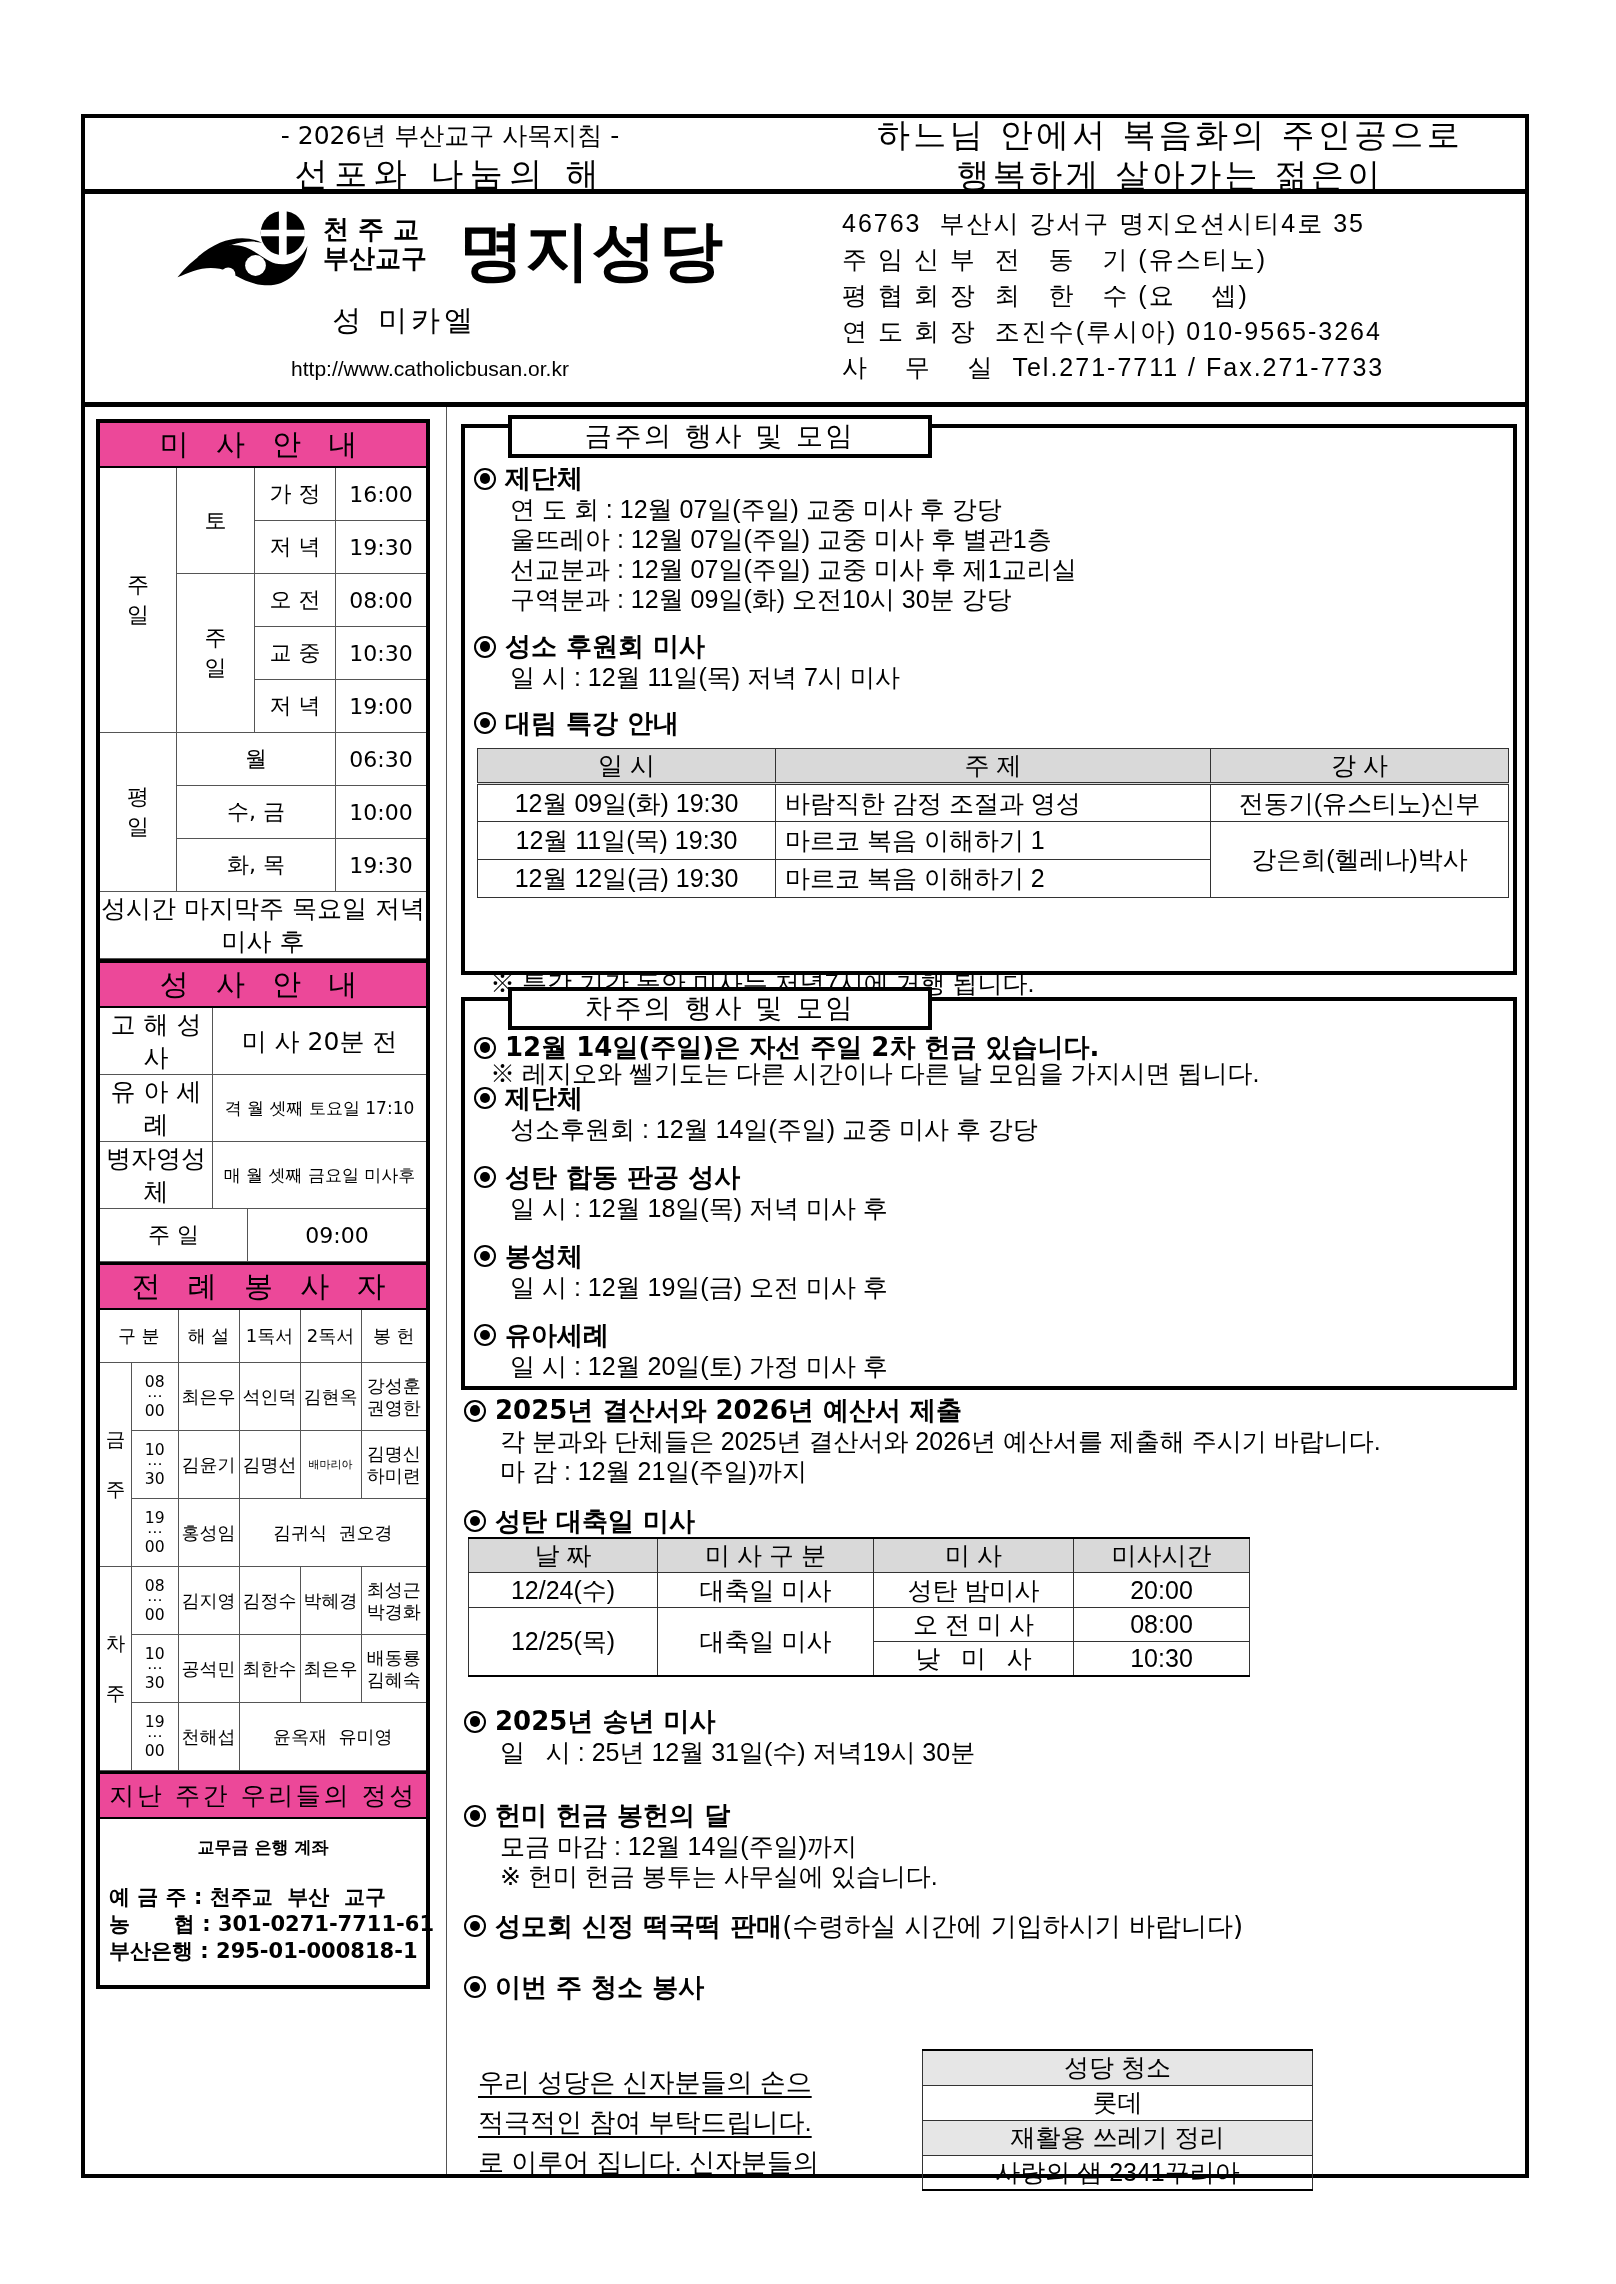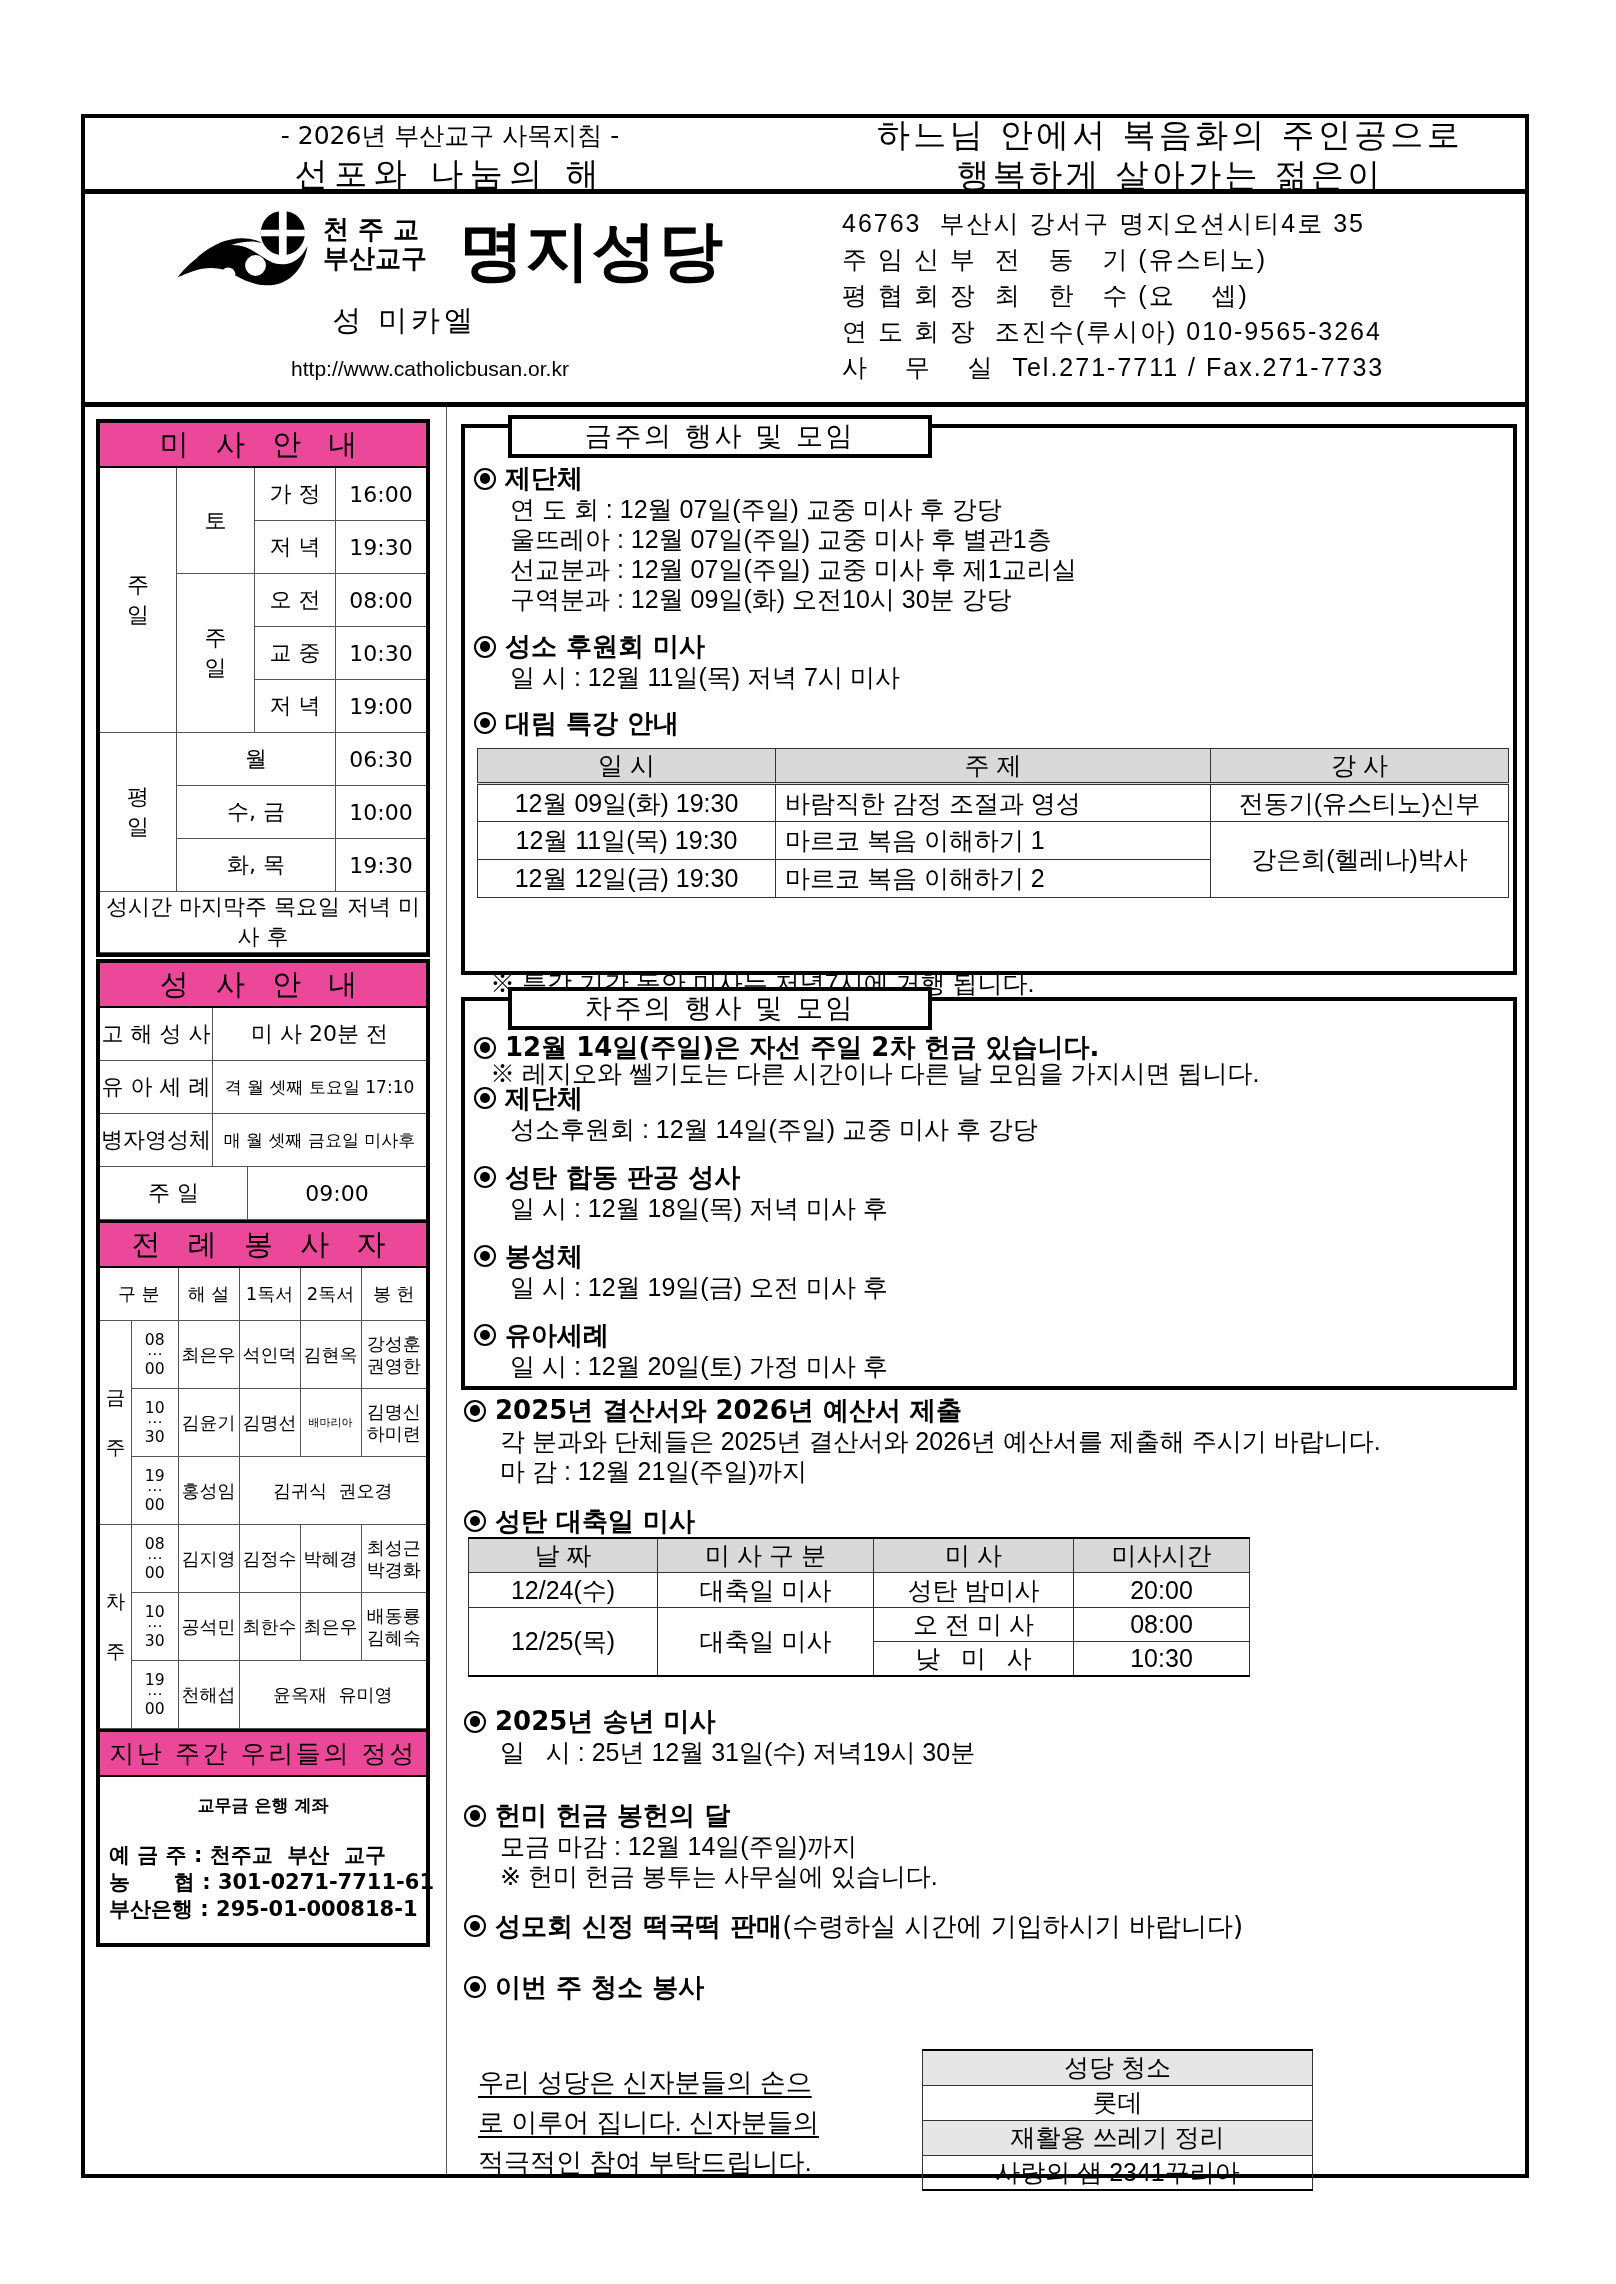--- a/index.html
+++ b/index.html
@@ -16,21 +16,21 @@
   .info-row{font-size:25px;letter-spacing:2px;height:36px;line-height:36px;white-space:pre;font-family:"Liberation Sans","DejaVu Sans",sans-serif;}
   
   .lbox{position:absolute;left:96px;width:334px;border:4.6px solid #000;box-sizing:border-box;}
   table{border-collapse:collapse;}
   .ltable{width:100%;font-size:22px;}
   .ltable td{border:1.3px solid #555;text-align:center;height:52px;padding:0;}
   .secHead{background:#ec4899;text-align:center;font-size:29px;letter-spacing:9px;height:43px;line-height:43px;border-bottom:2px solid #000;}
   .ltable tr:first-child td{border-top:none;}
   .ltable td:first-child{border-left:none;}
   .ltable td:last-child{border-right:none;}
-  .small{font-size:22px;}
+  .small{font-size:25px;}
   .xsmall{font-size:17px;}
   
   .rbox{position:absolute;border:4.6px solid #000;box-sizing:border-box;}
   .tag{position:absolute;background:#fff;border:2.6px double #000;outline:2px solid #000;box-sizing:border-box;text-align:center;font-size:27px;letter-spacing:2.6px;}
   .item-title{font-size:26px;font-weight:bold;line-height:31px;white-space:pre;}
   .item-title .bullet{display:inline-block;width:22px;height:22px;border:2px solid #000;border-radius:50%;position:relative;vertical-align:-2.6px;margin-right:9px;box-sizing:border-box;}
   .item-title .bullet:after{content:"";position:absolute;left:3.9px;top:3.9px;width:10.4px;height:10.4px;background:#000;border-radius:50%;}
   .item-line{font-size:25px;line-height:30px;white-space:pre;padding-left:36px;font-family:"Liberation Sans","DejaVu Sans",sans-serif;}
   .rtable{font-size:25px;font-family:"Liberation Sans","DejaVu Sans",sans-serif;}
   .rtable td,.rtable th{border:1.3px solid #333;text-align:center;padding:0;font-weight:normal;}
@@ -346,22 +346,22 @@
   <div class="item-line">모금 마감 : 12월 14일(주일)까지</div>
   <div class="item-line">※ 헌미 헌금 봉투는 사무실에 있습니다.</div>
   <div style="height:19.5px;"></div>
   <div class="item-title"><span class="bullet"></span><span>성모회 신정 떡국떡 판매</span><span style="font-weight:normal;">(수령하실 시간에 기입하시기 바랍니다)</span></div>
   <div style="height:30px;"></div>
   <div class="item-title"><span class="bullet"></span><span>이번 주 청소 봉사</span></div>
 </div>
 
 <div class="abs" style="left:478px;top:2062px;width:391px;">
   <div class="clean-text">우리 성당은 신자분들의 손으</div>
+  <div class="clean-text">적극적인 참여 부탁드립니다.</div>
   <div class="clean-text">로 이루어 집니다. 신자분들의</div>
-  <div class="clean-text">적극적인 참여 부탁드립니다.</div>
 </div>
 
 <table class="rtable abs" style="left:922px;top:2049px;width:391px;border-top:2.6px solid #000;border-bottom:2.6px solid #000;">
   <tbody>
       <tr style="height:35px;">
         <td style="background:#e6e6e6;">성당 청소</td>
       </tr>
   <tr style="height:35px;">
         <td>롯데</td>
       </tr>

